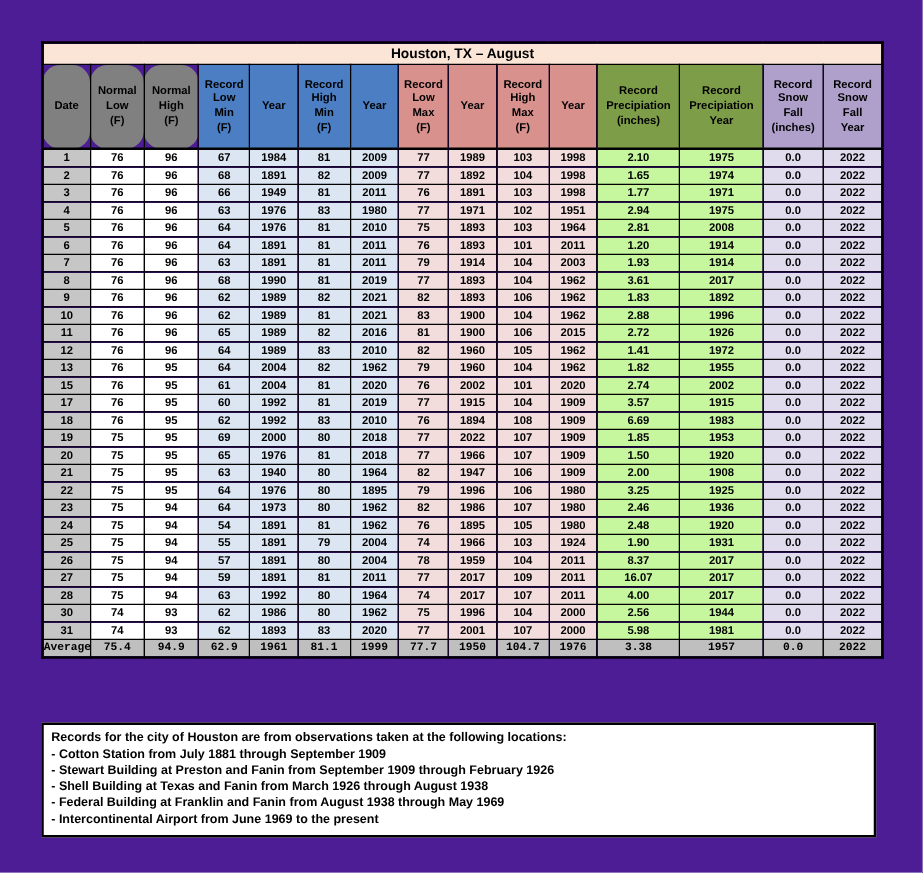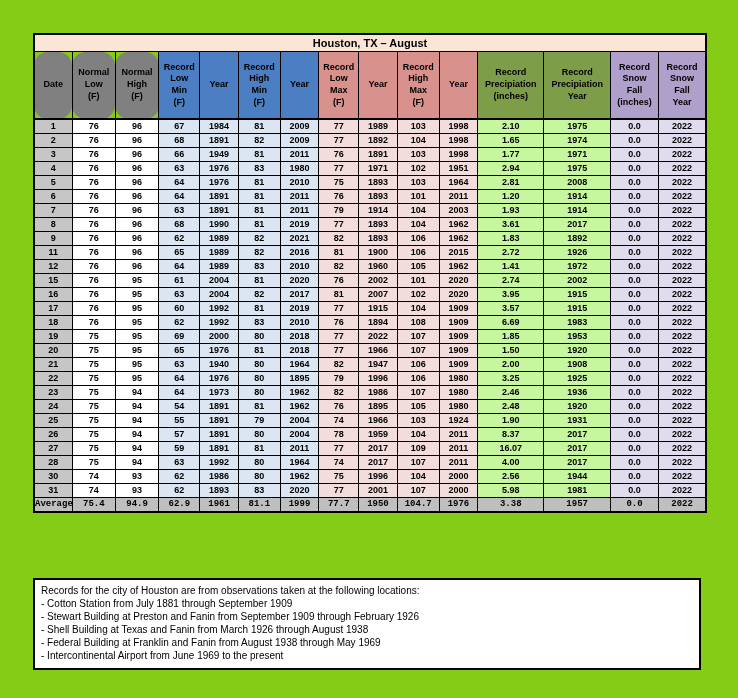--- a/index.html
+++ b/index.html
@@ -3,21 +3,21 @@
 <meta charset="utf-8">
 <style>
   html, body { margin: 0; padding: 0; }
   body {
     width: 738px; height: 698px;
     background: #ffffff;
     font-family: "Liberation Sans", sans-serif;
     font-weight: bold;
     color: #000;
   }
-  .page { position: relative; width: 738px; height: 698px; background: #84cc16; }
+  .page { position: relative; width: 738px; height: 698px; background: #4c1d95; }
 
   table.records-table {
     position: absolute; left: 33px; top: 33px;
     width: 674px;
     border-collapse: collapse;
     table-layout: fixed;
     border: 2px solid var(--border);
   }
   .records-table td, .records-table th {
     border: 1px solid var(--border);
@@ -65,21 +65,21 @@
   .notes-box {
     position: absolute;
     left: 33px; top: 578px;
     width: 652px;
     border: 2px solid var(--border);
     padding: 4px 6px 6px 6px;
     background: #fff;
   }
   .note-line {
     font-size: 10px;
-    font-weight: normal;
+    font-weight: bold;
     line-height: 13px;
     white-space: nowrap;
   }
 </style>
 </head>
 <body>
 
 <div class="page">
 
   <table class="records-table">
@@ -296,20 +296,37 @@
           <td class="dcell c-pink">82</td>
           <td class="dcell c-pink">1893</td>
           <td class="dcell c-pink">106</td>
           <td class="dcell c-pink">1962</td>
           <td class="dcell c-green">1.83</td>
           <td class="dcell c-green">1892</td>
           <td class="dcell c-purple">0.0</td>
           <td class="dcell c-purple">2022</td>
         </tr>
         <tr>
+          <td class="dcell c-gray">10</td>
+          <td class="dcell c-white">76</td>
+          <td class="dcell c-white">96</td>
+          <td class="dcell c-blue">62</td>
+          <td class="dcell c-blue">1989</td>
+          <td class="dcell c-blue">81</td>
+          <td class="dcell c-blue">2021</td>
+          <td class="dcell c-pink">83</td>
+          <td class="dcell c-pink">1900</td>
+          <td class="dcell c-pink">104</td>
+          <td class="dcell c-pink">1962</td>
+          <td class="dcell c-green">2.88</td>
+          <td class="dcell c-green">1996</td>
+          <td class="dcell c-purple">0.0</td>
+          <td class="dcell c-purple">2022</td>
+        </tr>
+        <tr>
           <td class="dcell c-gray">11</td>
           <td class="dcell c-white">76</td>
           <td class="dcell c-white">96</td>
           <td class="dcell c-blue">65</td>
           <td class="dcell c-blue">1989</td>
           <td class="dcell c-blue">82</td>
           <td class="dcell c-blue">2016</td>
           <td class="dcell c-pink">81</td>
           <td class="dcell c-pink">1900</td>
           <td class="dcell c-pink">106</td>
@@ -330,50 +347,50 @@
           <td class="dcell c-pink">82</td>
           <td class="dcell c-pink">1960</td>
           <td class="dcell c-pink">105</td>
           <td class="dcell c-pink">1962</td>
           <td class="dcell c-green">1.41</td>
           <td class="dcell c-green">1972</td>
           <td class="dcell c-purple">0.0</td>
           <td class="dcell c-purple">2022</td>
         </tr>
         <tr>
+          <td class="dcell c-gray">13</td>
+          <td class="dcell c-white">76</td>
+          <td class="dcell c-white">95</td>
+          <td class="dcell c-blue">64</td>
+          <td class="dcell c-blue">2004</td>
+          <td class="dcell c-blue">82</td>
+          <td class="dcell c-blue">1962</td>
+          <td class="dcell c-pink">79</td>
+          <td class="dcell c-pink">1960</td>
+          <td class="dcell c-pink">104</td>
+          <td class="dcell c-pink">1962</td>
+          <td class="dcell c-green">1.82</td>
+          <td class="dcell c-green">1955</td>
+          <td class="dcell c-purple">0.0</td>
+          <td class="dcell c-purple">2022</td>
+        </tr>
+        <tr>
           <td class="dcell c-gray">15</td>
           <td class="dcell c-white">76</td>
           <td class="dcell c-white">95</td>
           <td class="dcell c-blue">61</td>
           <td class="dcell c-blue">2004</td>
           <td class="dcell c-blue">81</td>
           <td class="dcell c-blue">2020</td>
           <td class="dcell c-pink">76</td>
           <td class="dcell c-pink">2002</td>
           <td class="dcell c-pink">101</td>
           <td class="dcell c-pink">2020</td>
           <td class="dcell c-green">2.74</td>
           <td class="dcell c-green">2002</td>
-          <td class="dcell c-purple">0.0</td>
-          <td class="dcell c-purple">2022</td>
-        </tr>
-        <tr>
-          <td class="dcell c-gray">16</td>
-          <td class="dcell c-white">76</td>
-          <td class="dcell c-white">95</td>
-          <td class="dcell c-blue">63</td>
-          <td class="dcell c-blue">2004</td>
-          <td class="dcell c-blue">82</td>
-          <td class="dcell c-blue">2017</td>
-          <td class="dcell c-pink">81</td>
-          <td class="dcell c-pink">2007</td>
-          <td class="dcell c-pink">102</td>
-          <td class="dcell c-pink">2020</td>
-          <td class="dcell c-green">3.95</td>
-          <td class="dcell c-green">1915</td>
           <td class="dcell c-purple">0.0</td>
           <td class="dcell c-purple">2022</td>
         </tr>
         <tr>
           <td class="dcell c-gray">17</td>
           <td class="dcell c-white">76</td>
           <td class="dcell c-white">95</td>
           <td class="dcell c-blue">60</td>
           <td class="dcell c-blue">1992</td>
           <td class="dcell c-blue">81</td>

